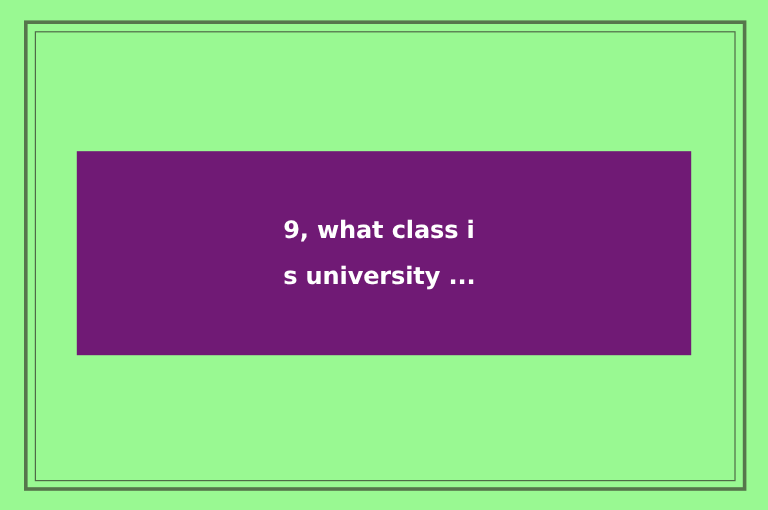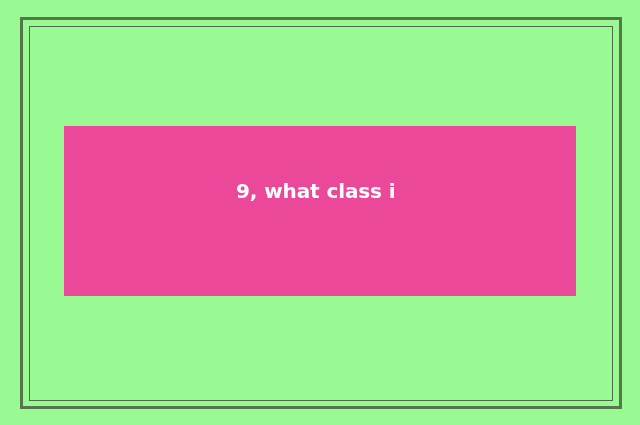--- a/index.html
+++ b/index.html
@@ -43,21 +43,21 @@
     border: 1px solid #4f6b47;
   }
 
   
   #content-panel {
     position: absolute;
     left: 64px;
     top: 126px;
     width: 512px;
     height: 170px;
-    background: #ec4899;
+    background: #701a75;
   }
 
   
   #caption-block {
     position: absolute;
     left: 172px;
     top: 46px;
     width: 330px;
   }
 
@@ -79,17 +79,18 @@
 <div id="canvas">
 
   <div id="outer-frame"></div>
 
   <div id="inner-frame"></div>
 
   <div id="content-panel">
 
     <div id="caption-block">
       <span class="caption-line">9, what class i</span>
+      <span class="caption-line">s university ...</span>
     </div>
 
   </div>
 
 </div>
 
 </body></html>

